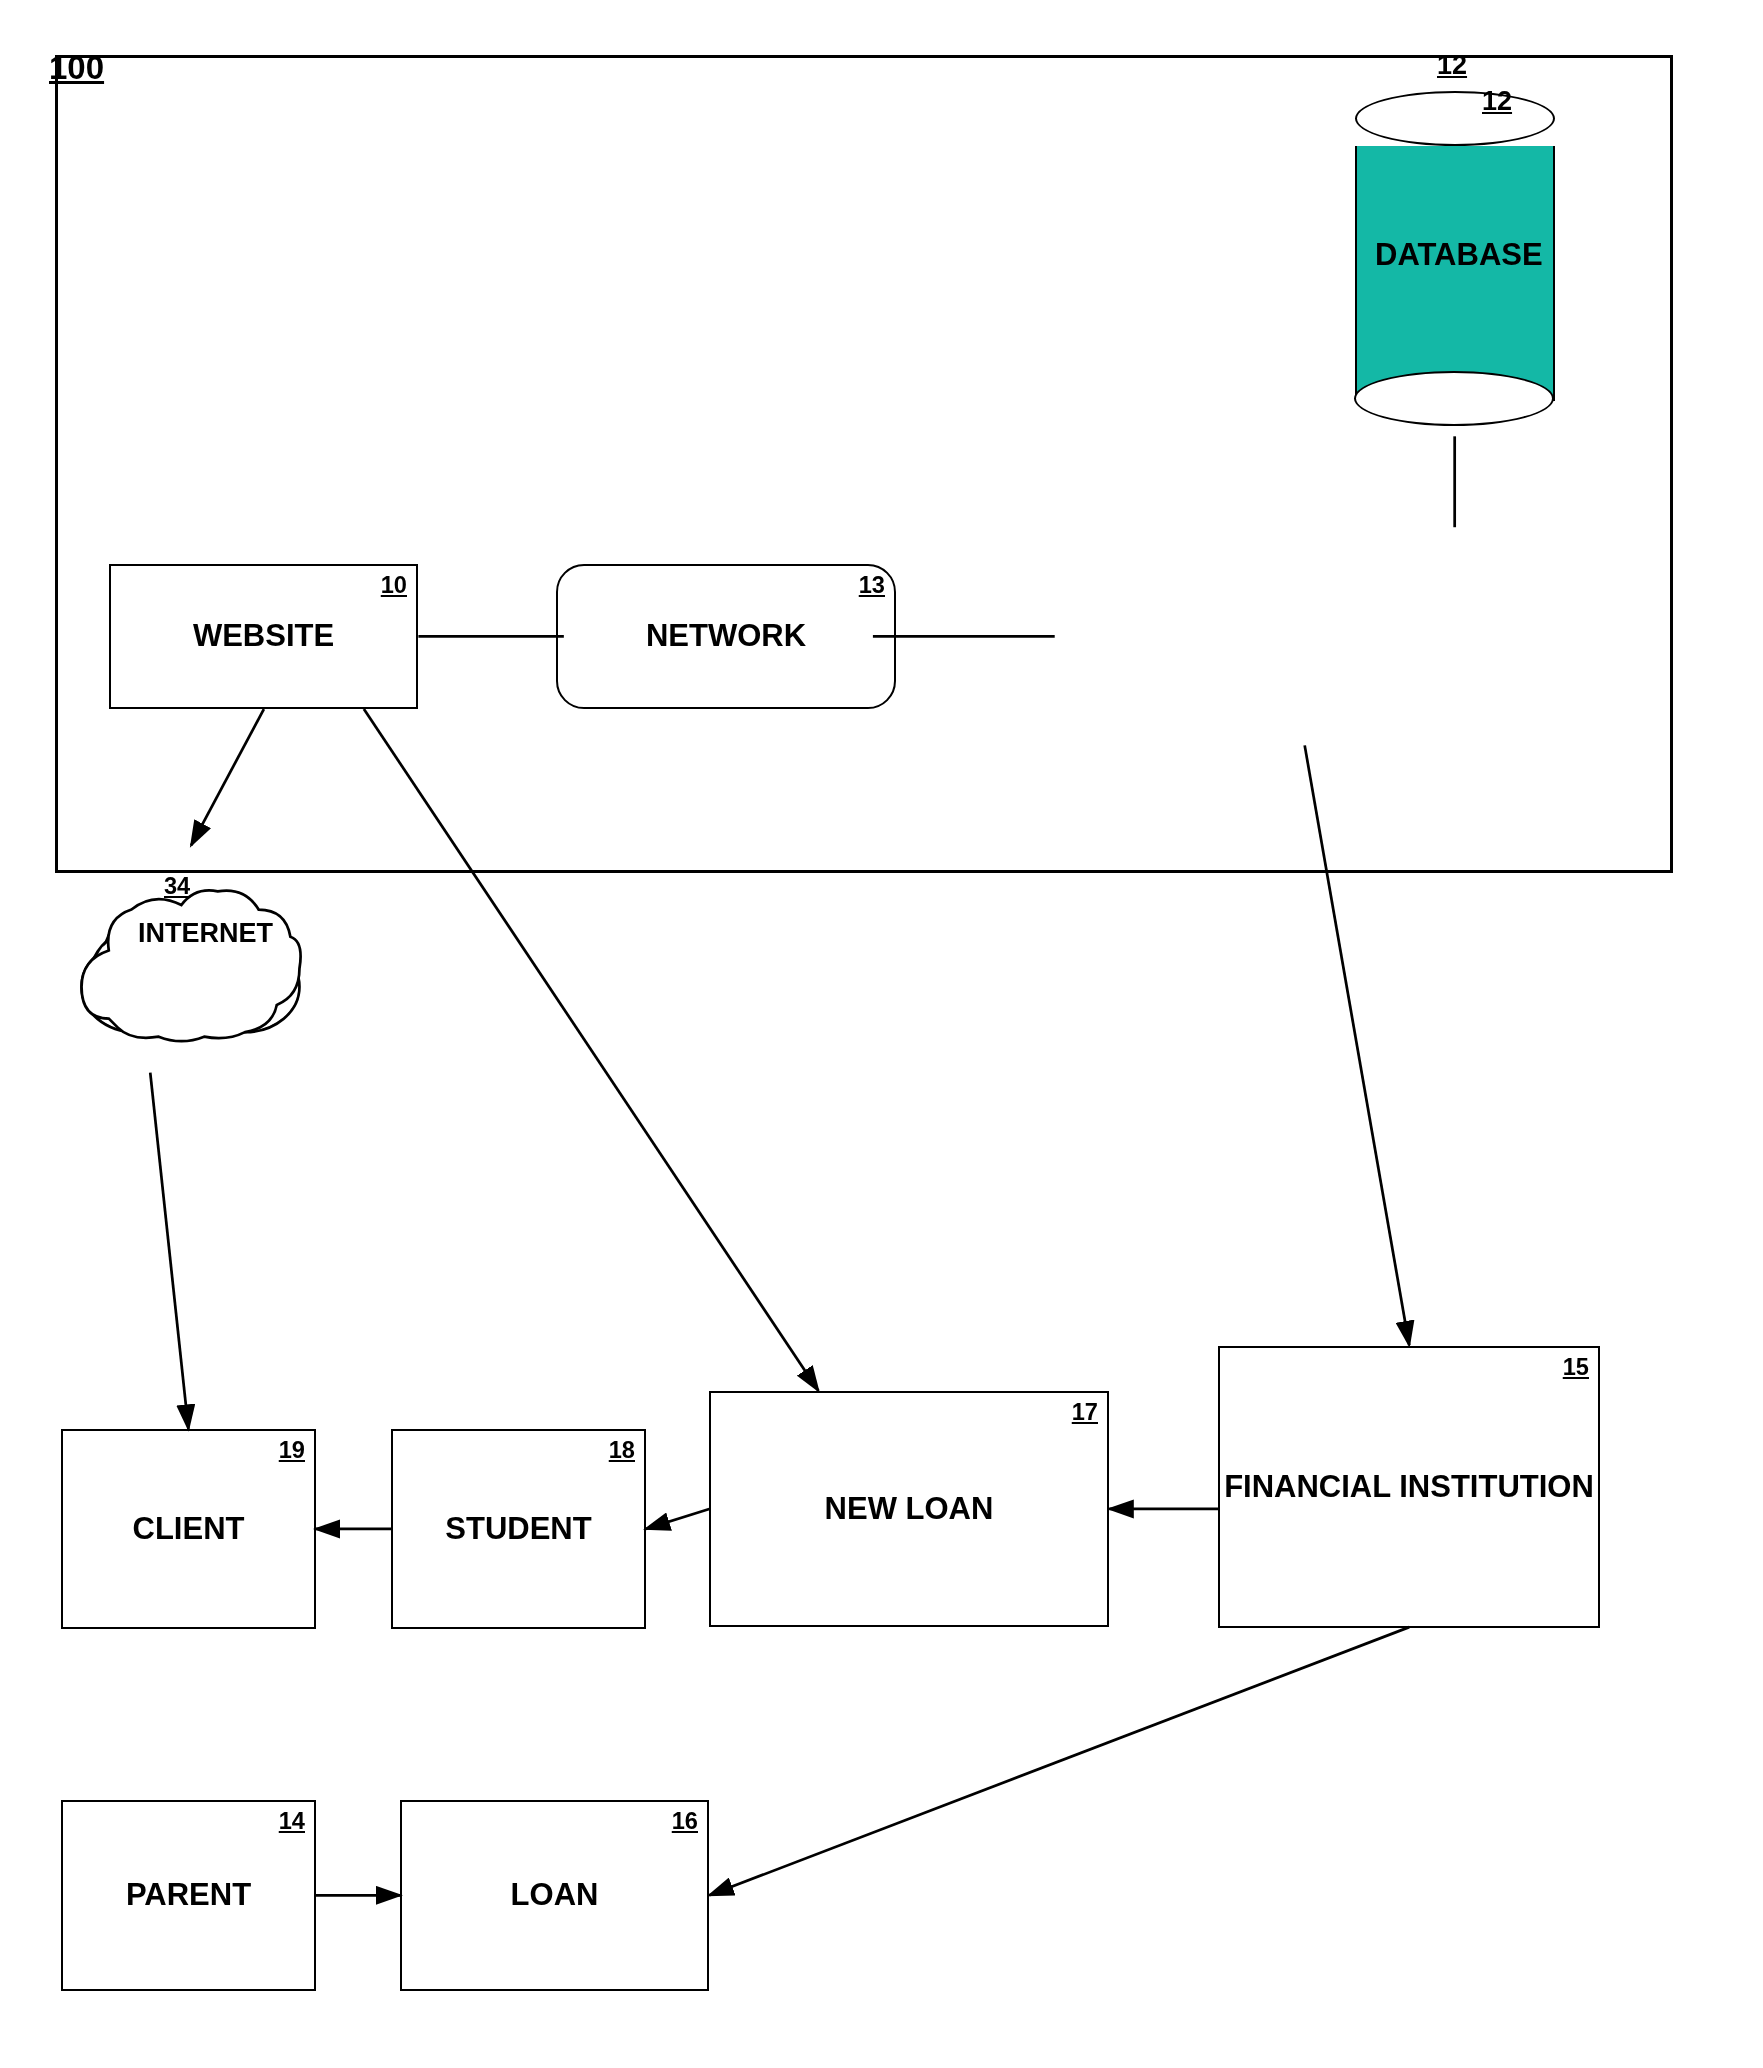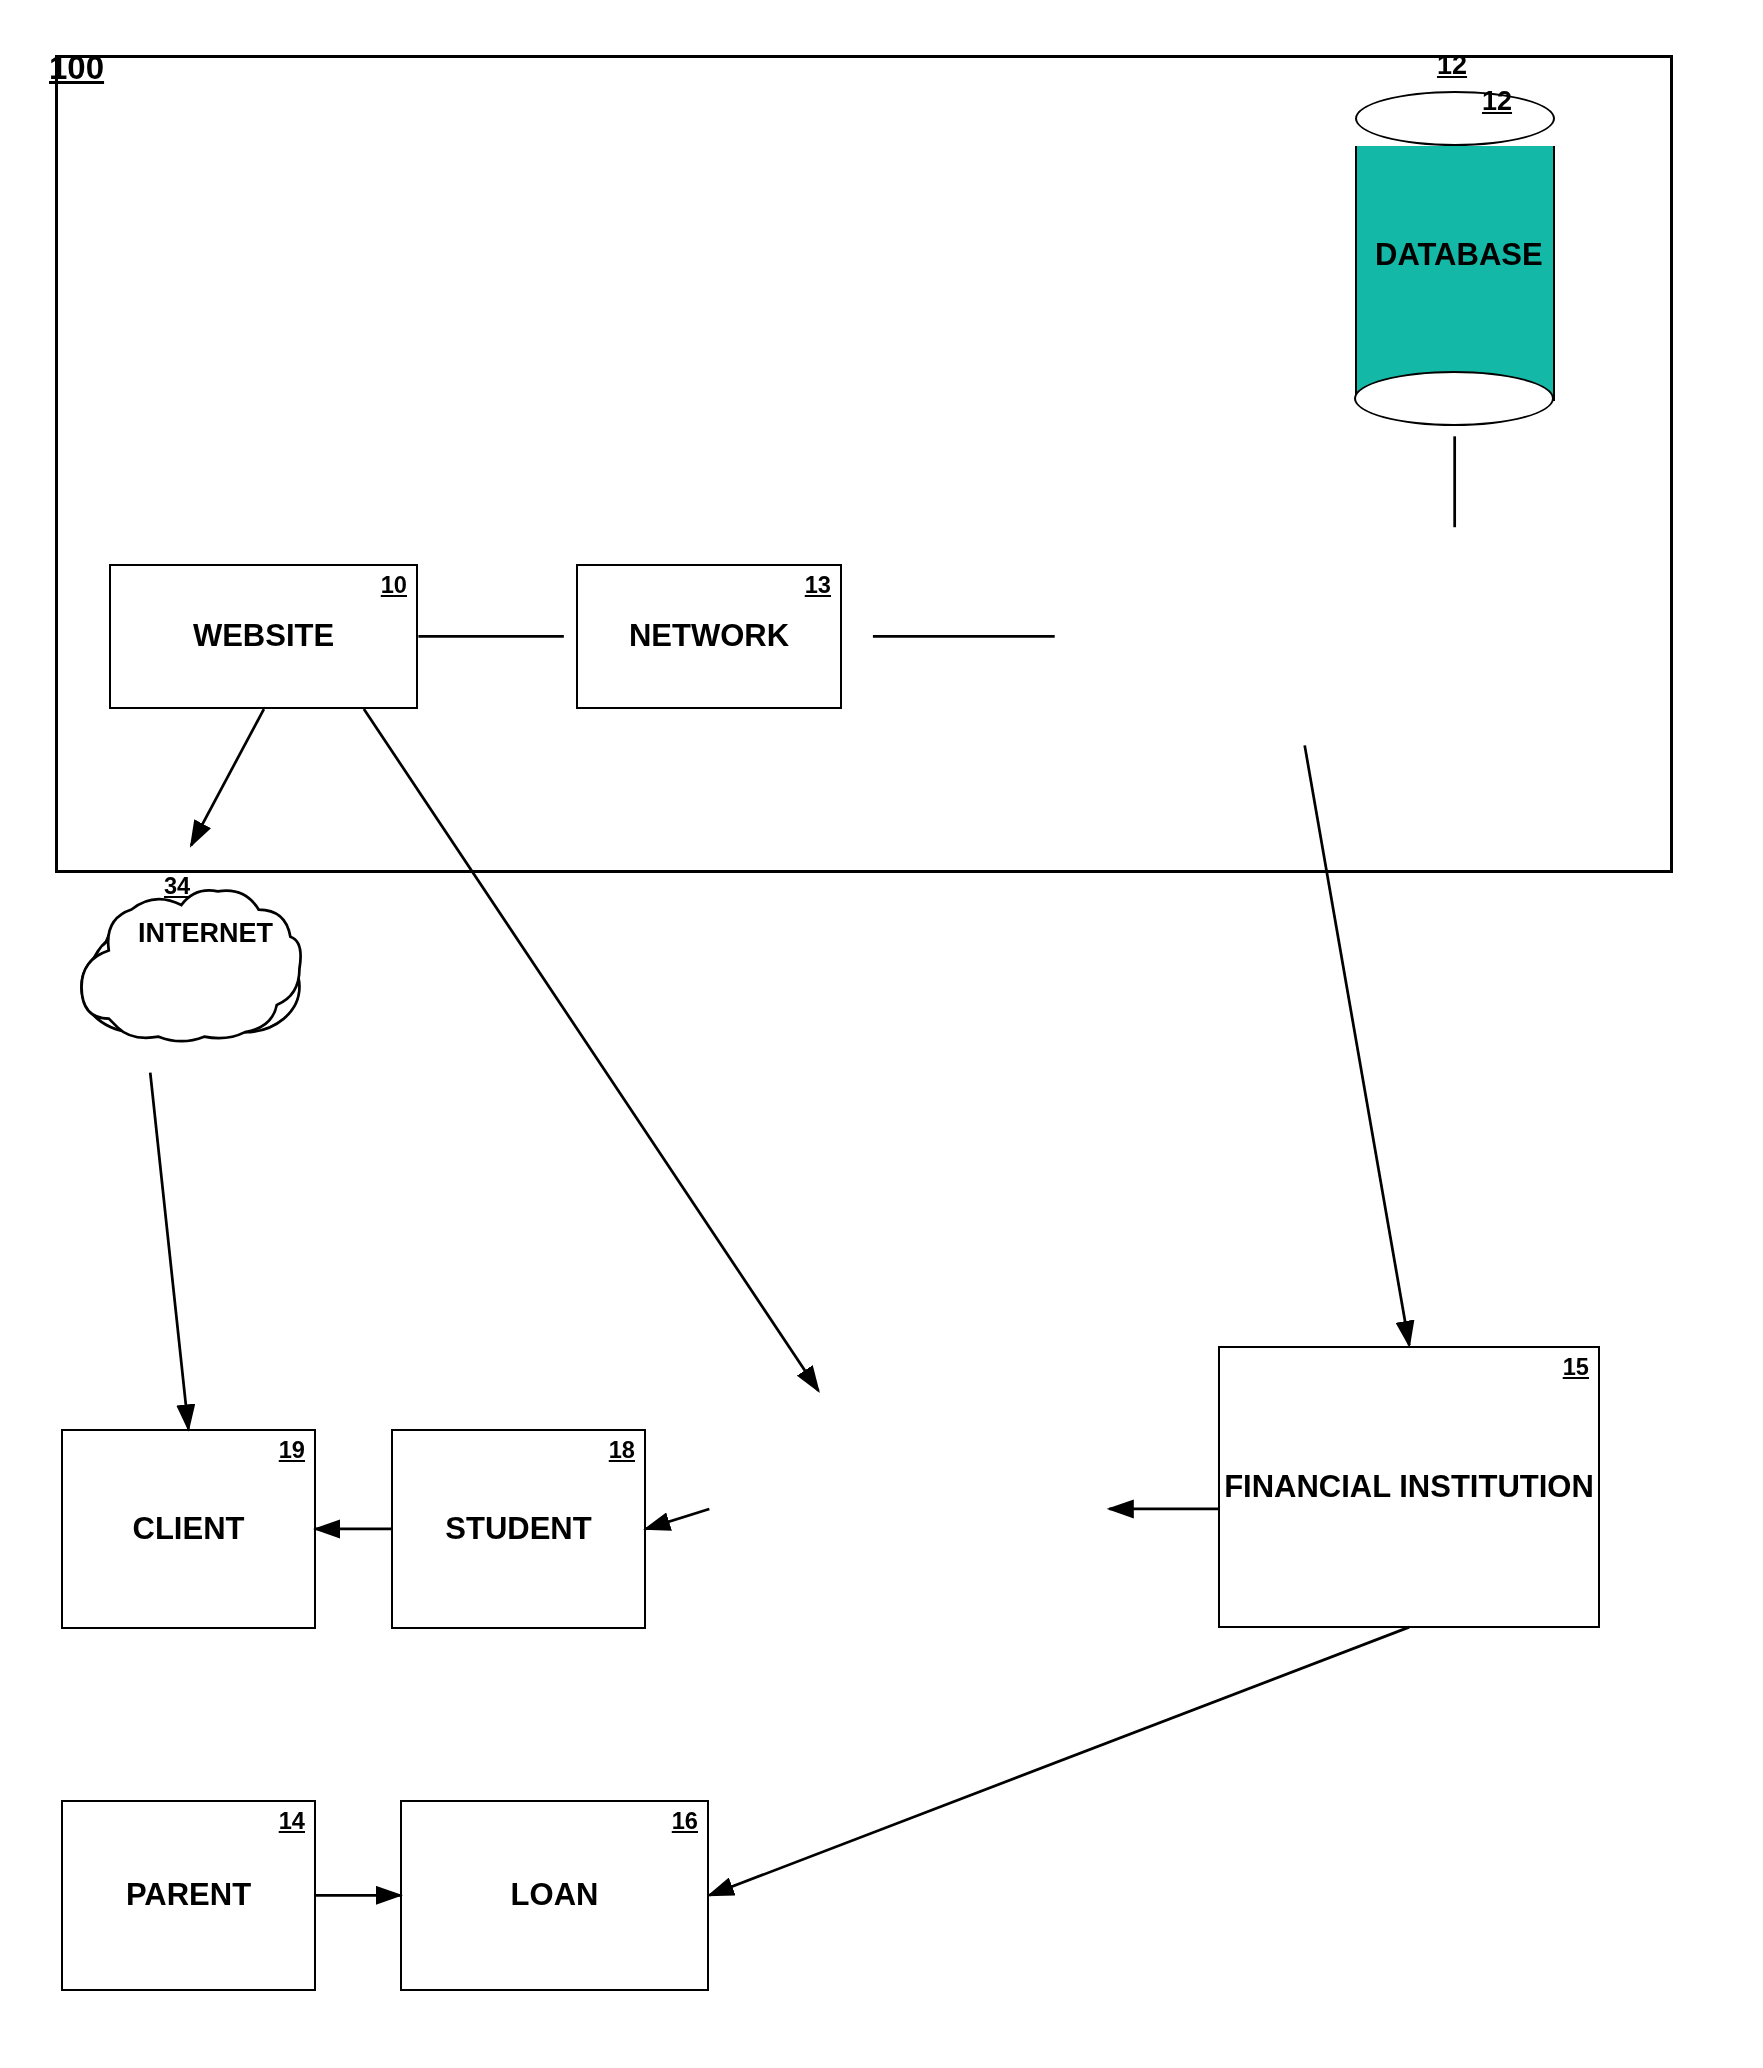--- a/index.html
+++ b/index.html
@@ -117,23 +117,24 @@
     .website-box {
       top: 564px;
       left: 109px;
       width: 309px;
       height: 145px;
     }
 
     
     .network-box {
       top: 564px;
-      left: 576px;
-      width: 266px;
+      left: 556px;
+      width: 340px;
       height: 145px;
+      border-radius: 28px;
     }
 
     
     .server-box {
       top: 527px;
       left: 1055px;
       width: 500px;
       height: 218px;
     }
 
@@ -266,20 +267,24 @@
   <div class="box client-box">
     <span class="box-num">19</span>
     <span class="box-label">CLIENT</span>
   </div>
 
   <div class="box student-box">
     <span class="box-num">18</span>
     <span class="box-label">STUDENT</span>
   </div>
 
+  <div class="box newloan-box">
+    <span class="box-num">17</span>
+    <span class="box-label">NEW LOAN</span>
+  </div>
 
   <div class="box financial-box">
     <span class="box-num">15</span>
     <span class="box-label">FINANCIAL INSTITUTION</span>
   </div>
 
   <div class="box parent-box">
     <span class="box-num">14</span>
     <span class="box-label">PARENT</span>
   </div>

